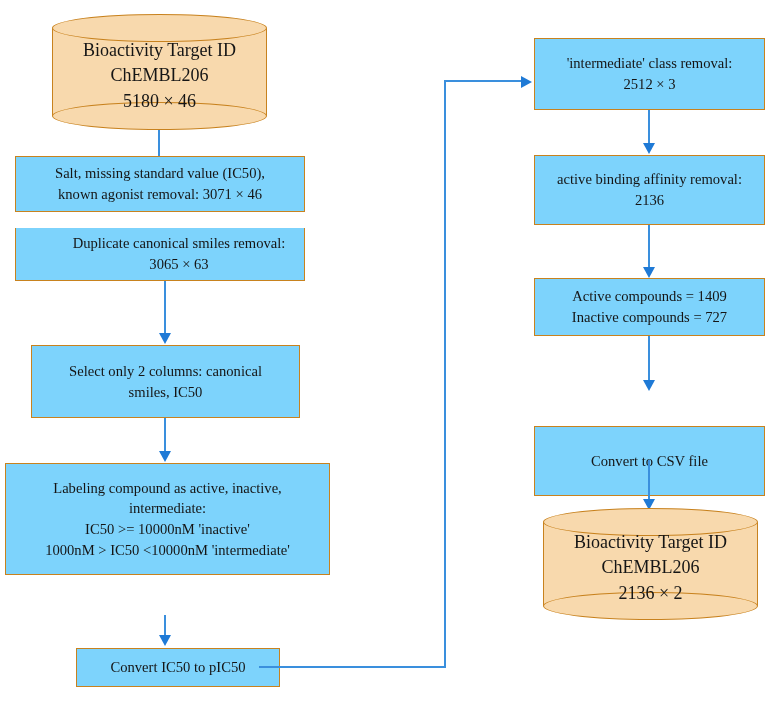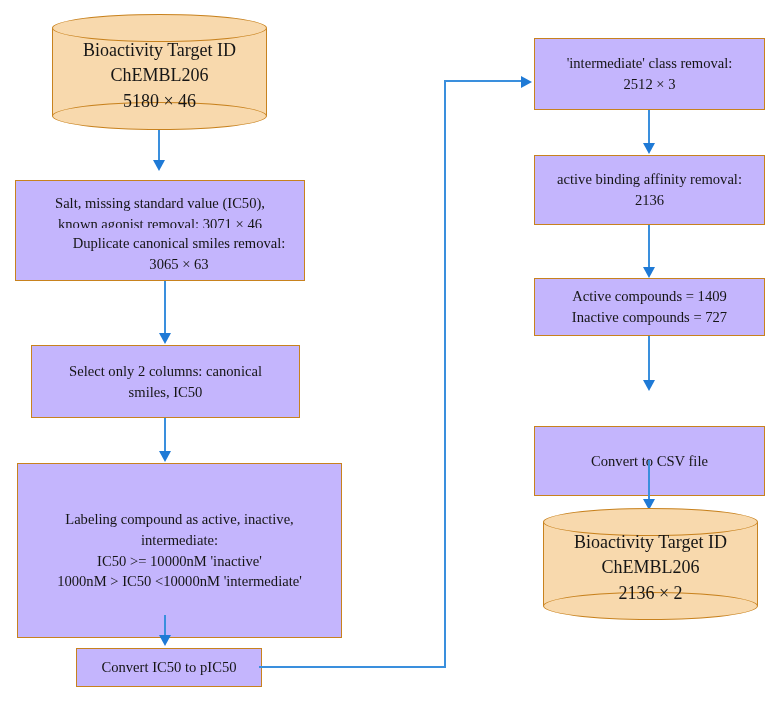--- a/index.html
+++ b/index.html
@@ -15,21 +15,21 @@
   #flowchart {
     position: relative;
     width: 779px;
     height: 706px;
     background: #ffffff;
     overflow: hidden;
   }
   .node {
     position: absolute;
     box-sizing: border-box;
-    background: #c4b5fd;
+    background: #7dd3fc;
     border: 1.4px solid #c8821e;
     display: flex;
     align-items: center;
     justify-content: center;
     text-align: center;
     font-size: 14.6px;
     line-height: 1.42;
     color: #151515;
     padding: 3px 8px;
   }
@@ -138,21 +138,21 @@
         <span>Bioactivity Target ID</span>
         <span>ChEMBL206</span>
         <span>5180 × 46</span>
       </div>
     </div>
   </div>
 
   <div class="conn v" style="left:158px; top:130px; height:30px;"></div>
   <div class="arrow-down" style="left:152.5px; top:160px;"></div>
 
-  <div class="node stack-top" style="left:15px; top:180px; width:290px; height:68px;align-items:center;">
+  <div class="node stack-top" style="left:15px; top:156px; width:290px; height:56px;align-items:center;">
     <div class="lines">
       <span>Salt, missing standard value (IC50),</span>
       <span>known agonist removal: 3071 × 46</span>
     </div>
   </div>
 
   <div class="node stack-bottom" style="left:15px; top:228px; width:290px; height:53px;">
     <div class="lines">
       <span>Duplicate canonical smiles removal:</span>
       <span>3065 × 63</span>
@@ -165,33 +165,33 @@
   <div class="node" style="left:31px; top:345px; width:269px; height:73px;">
     <div class="lines">
       <span>Select only 2 columns: canonical</span>
       <span>smiles, IC50</span>
     </div>
   </div>
 
   <div class="conn v" style="left:164px; top:418px; height:33px;"></div>
   <div class="arrow-down" style="left:158.5px; top:451px;"></div>
 
-  <div class="node" style="left:5px; top:463px; width:325px; height:175px;margin-left:12px;">
+  <div class="node" style="left:5px; top:463px; width:325px; height:112px;">
     <div class="lines">
       <span>Labeling compound as active, inactive,</span>
       <span>intermediate:</span>
       <span>IC50 &gt;= 10000nM 'inactive'</span>
       <span>1000nM &gt; IC50 &lt;10000nM 'intermediate'</span>
     </div>
   </div>
 
   <div class="conn v" style="left:164px; top:615px; height:20px;"></div>
   <div class="arrow-down" style="left:158.5px; top:635px;"></div>
 
-  <div class="node" style="left:76px; top:648px; width:186px; height:39px;">
+  <div class="node" style="left:76px; top:648px; width:204px; height:39px;">
     <div class="lines">
       <span>Convert IC50 to pIC50</span>
     </div>
   </div>
 
   <div class="conn h" style="left:259px; top:666px; width:187px;"></div>
   <div class="conn v" style="left:444px; top:80px; height:588px;"></div>
   <div class="conn h" style="left:444px; top:80px; width:78px;"></div>
   <div class="arrow-right" style="left:521px; top:75.5px;"></div>
 

